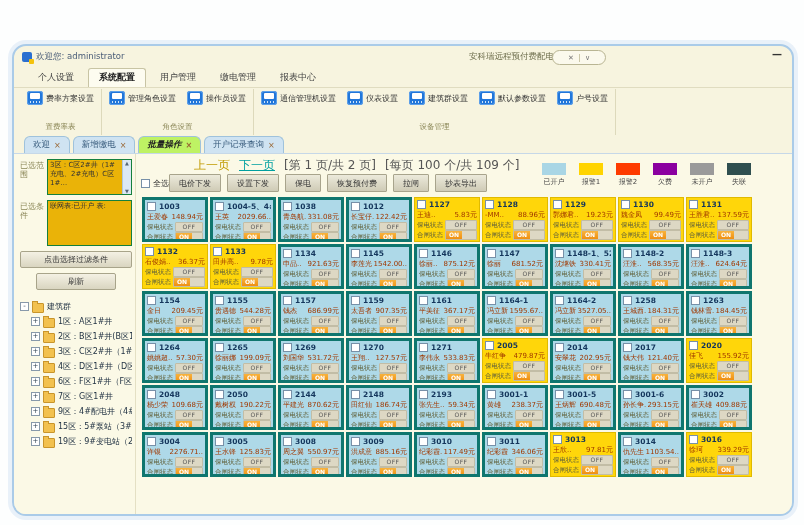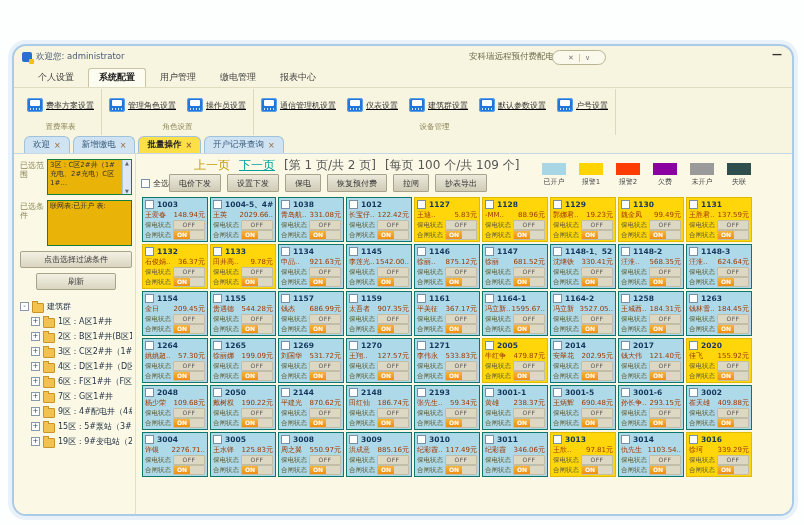--- a/index.html
+++ b/index.html
@@ -15,30 +15,30 @@
   .pill{position:absolute;left:538px;top:4px;width:52px;height:13px;border:1px solid #b9b593;border-radius:8px;background:#fbf9ec;display:flex;align-items:center;justify-content:center;gap:5px;font-size:7px;color:#777;}
   .pill .sep{width:1px;height:8px;background:#ccc8a8;}
   .minimize{position:absolute;right:10px;top:3px;font-size:10px;color:#333;font-weight:bold;}
   
   .menubar{height:19px;display:flex;align-items:flex-end;gap:4px;padding-left:14px;border-bottom:1px solid #e0dcc0;}
   .mtab{padding:2px 10px 3px;font-size:9px;color:#444;}
   .mtab.active{background:#fdfcf0;border:1px solid #c8c4a4;border-bottom:none;font-weight:bold;border-radius:3px 3px 0 0;color:#222;}
   
   .ribbon{height:46px;display:flex;padding:1px 4px 0 6px;}
   .rgroup{display:flex;flex-direction:column;border-right:1px solid #ddd9bb;padding:0 5px;}
-  .rbuttons{flex:1;display:flex;align-items:center;gap:7px;text-decoration:underline;}
+  .rbuttons{flex:1;display:flex;align-items:flex-start;gap:7px;}
   .rbtn{display:flex;align-items:center;gap:3px;font-size:8px;color:#333;padding:2px 2px;}
   .ribbon-icon{width:16px;height:14px;background:#2176d9;border-radius:3px;position:relative;flex:0 0 auto;box-shadow:inset 0 0 0 1px #5da0ea;}
   .ribbon-icon::before{content:"";position:absolute;left:3px;top:2px;right:3px;height:6px;background:#fff;border-radius:1px;}
   .ribbon-icon::after{content:"";position:absolute;left:3px;bottom:2px;right:3px;height:2px;background:repeating-linear-gradient(90deg,#cfe4fa 0 1px,transparent 1px 3px);}
   .rgl{text-align:center;font-size:7.5px;color:#8a8656;padding:1px 0 3px;}
   
   .tabstrip{height:18px;display:flex;align-items:flex-end;gap:3px;padding-left:10px;}
   .dtab{display:flex;gap:4px;align-items:center;background:#cfe3f2;border:1px solid #9fc2dc;border-bottom:none;border-radius:6px 6px 0 0;padding:2px 8px;font-size:8.5px;color:#35597a;}
-  .dtab.active{background:#fde047;color:#222;font-weight:bold;}
+  .dtab.active{background:#bef264;color:#222;font-weight:bold;font-style:italic;}
   .tclose{font-size:8px;color:#996633;}
   
   .content{display:flex;height:363px;background:#fbf9e6;border-top:1px solid #c6d8e8;}
   .sidebar{width:112px;flex:0 0 auto;padding:5px 3px 0 6px;display:flex;flex-direction:column;gap:5px;border-right:1px solid #e4e0c4;}
   .srow{display:flex;gap:3px;}
   .slabel{width:24px;font-size:8px;color:#8a8656;line-height:1.15;padding-top:2px;}
   .sbox{flex:1;background:#eab308;border:1px solid #15803d;font-size:7px;color:#333;padding:1px 10px 1px 2px;position:relative;overflow:hidden;line-height:1.25;}
   .sbox.range{height:32px;}
   .sbox.cond{height:42px;}
   .sscroll{position:absolute;right:0;top:0;bottom:0;width:8px;background:#dce8f4;border-left:1px solid #b0c8dc;display:flex;flex-direction:column;justify-content:space-between;font-size:5px;color:#567;text-align:center;line-height:6px;}
@@ -58,21 +58,21 @@
   .pg-next{color:#00a0a0;text-decoration:underline;}
   .toolrow{position:absolute;top:20px;left:5px;display:flex;align-items:center;justify-content:space-between;}
   .selall{display:flex;align-items:center;gap:3px;font-size:8px;color:#333;}
   .cb{width:7px;height:7px;background:#fff;border:1px solid #7790a8;flex:0 0 auto;}
   .tbtn{background:linear-gradient(#eceadb,#cfcbb6);border:1px solid #a8a48c;font-size:8px;color:#333;padding:2.5px 9px;border-radius:1px;white-space:nowrap;}
   .legend{position:absolute;top:9px;left:406px;display:flex;gap:13px;}
   .litem{display:flex;flex-direction:column;align-items:center;gap:2px;font-size:7px;color:#444;justify-content:center;}
   .lswatch{width:24px;height:12px;}
   .grid{position:absolute;top:43px;left:6px;display:grid;grid-template-columns:repeat(9,66px);gap:2px;}
   .card{height:45px;padding:1px 2px;font-size:7px;overflow:hidden;box-sizing:border-box;}
-  .card.open{background:#aed9e8;border:1px solid #0f766e;}
+  .card.open{background:#aed9e8;border:3px solid #0f766e;}
   .card.alarm{background:#ffd60a;border:1px solid #e0ba00;}
   .chead{display:flex;align-items:center;gap:3px;height:11px;}
   .cid{font-weight:bold;color:#14365c;font-size:7.5px;white-space:nowrap;overflow:hidden;}
   .cname{display:flex;justify-content:space-between;align-items:center;height:10px;color:#a03800;white-space:nowrap;overflow:hidden;gap:2px;}
   .nm{overflow:hidden;max-width:33px;flex:0 1 auto;}
   .amt{flex:0 0 auto;overflow:hidden;}
   .crow{display:flex;align-items:center;height:10px;gap:2px;color:#61613a;}
   .clabel{flex:0 0 auto;font-size:6.5px;}
   .cbar{flex:1;height:8px;display:flex;background:#ddd8c4;border:1px solid #c2bda6;border-radius:1px;overflow:hidden;}
   .offtxt{flex:1;text-align:center;font-size:6px;color:#555;line-height:7px;letter-spacing:0.5px;}

